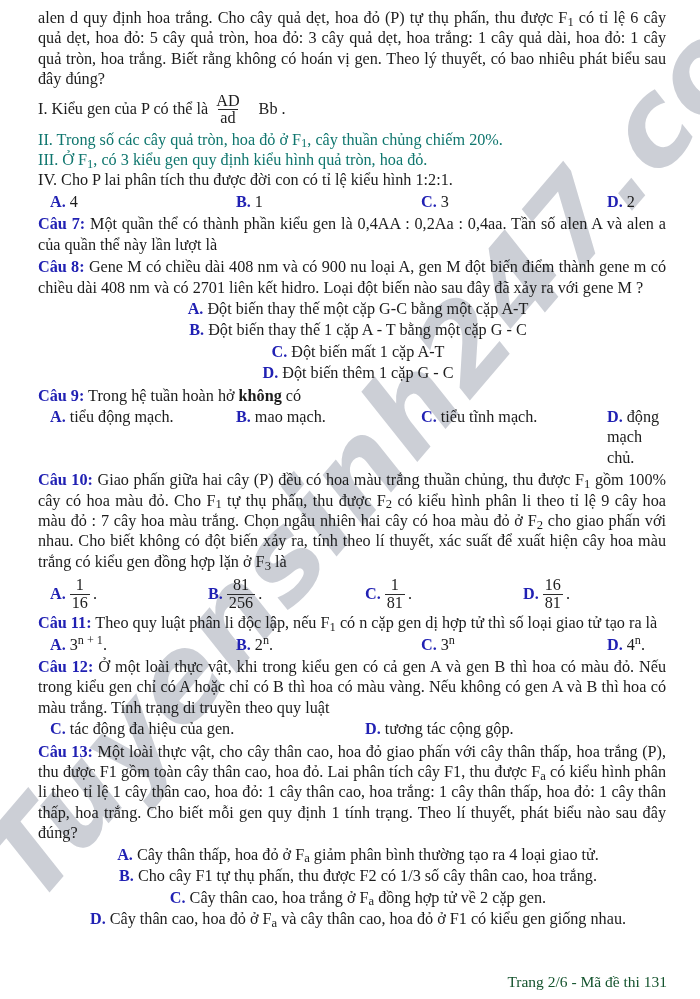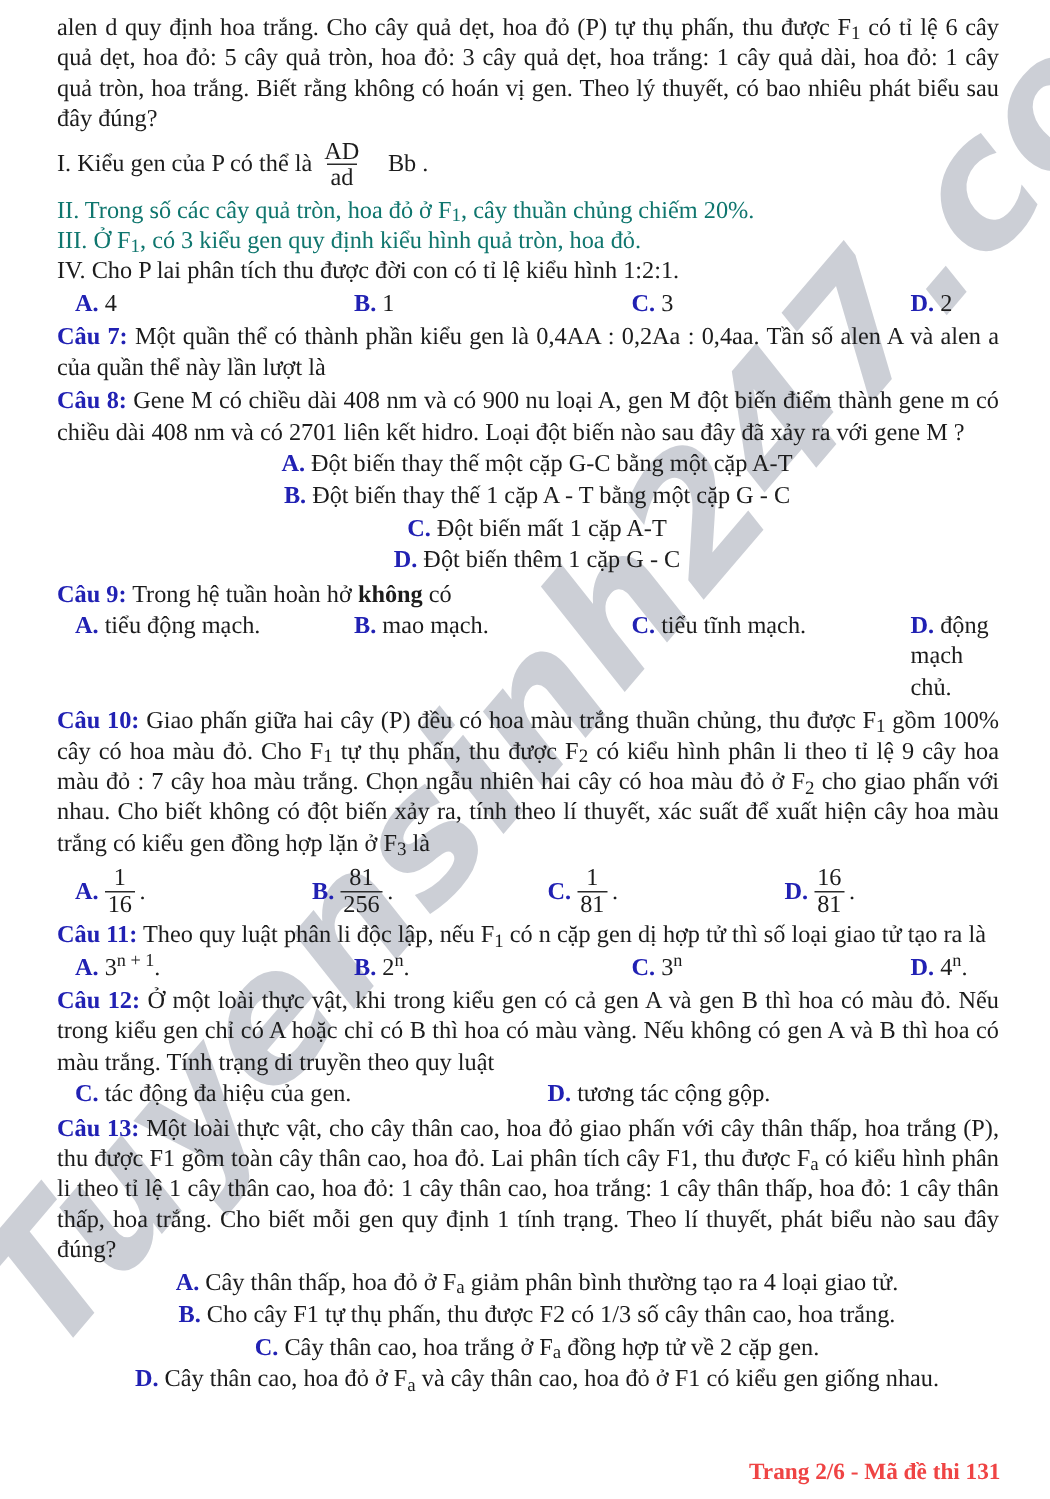--- a/index.html
+++ b/index.html
@@ -26,21 +26,21 @@
   .fracopt{display:inline-flex;align-items:center;}
   .fracopt .frac{margin-right:3px;}
   sub{font-size:78%;line-height:0;position:relative;top:0.22em;vertical-align:baseline;}
   sup{font-size:75%;line-height:0;position:relative;top:-0.45em;vertical-align:baseline;text-align:right;}
   .watermark{
     position:absolute;left:6px;top:872px;z-index:0;white-space:nowrap;
     transform:rotate(-49.5deg);transform-origin:0 50%;
     font-family:"DejaVu Sans",sans-serif;font-weight:bold;font-style:italic;
     font-size:116px;letter-spacing:1px;color:rgba(128,135,152,0.40);pointer-events:none;
   }
-  .footer{position:absolute;right:33px;bottom:7px;z-index:1;font-size:15.5px;color:#ef4444;font-weight:bold;}
+  .footer{position:absolute;right:33px;bottom:7px;z-index:1;font-size:15.5px;color:#14532d;}
 </style>
 </head>
 <body>
 
 <div class="watermark">Tuyensinh247.com</div>
 
 <div class="content">
 
   <p class="stmt">alen d quy định hoa trắng. Cho cây quả dẹt, hoa đỏ (P) tự thụ phấn, thu được F<sub>1</sub> có tỉ lệ 6 cây quả dẹt, hoa đỏ: 5 cây quả tròn, hoa đỏ: 3 cây quả dẹt, hoa trắng: 1 cây quả dài, hoa đỏ: 1 cây quả tròn, hoa trắng. Biết rằng không có hoán vị gen. Theo lý thuyết, có bao nhiêu phát biểu sau đây đúng?</p>
 

